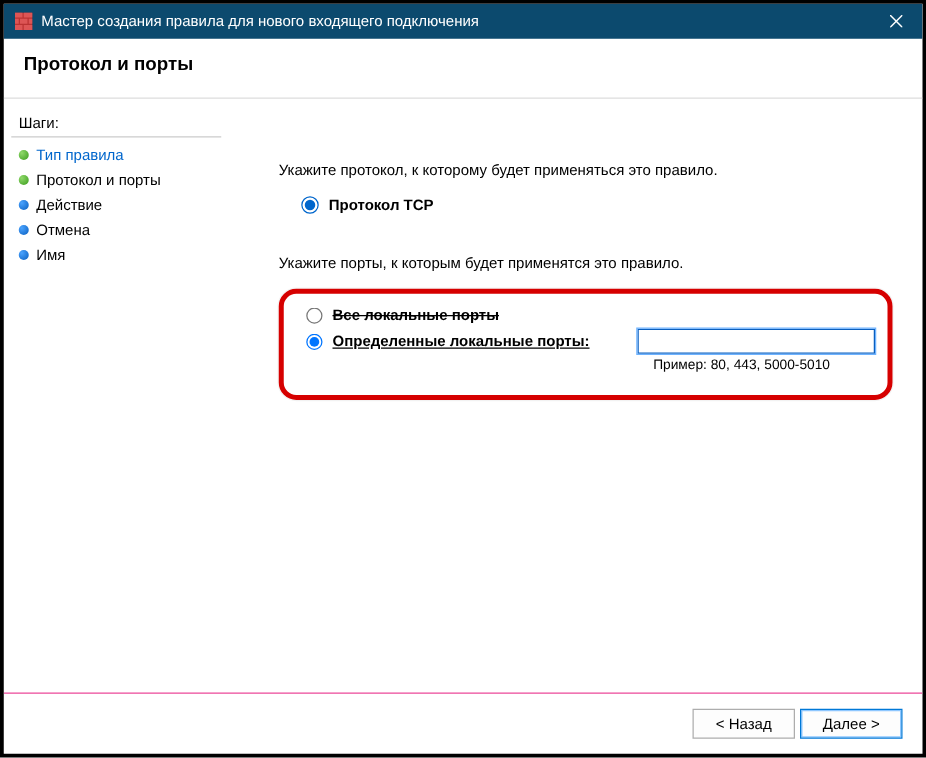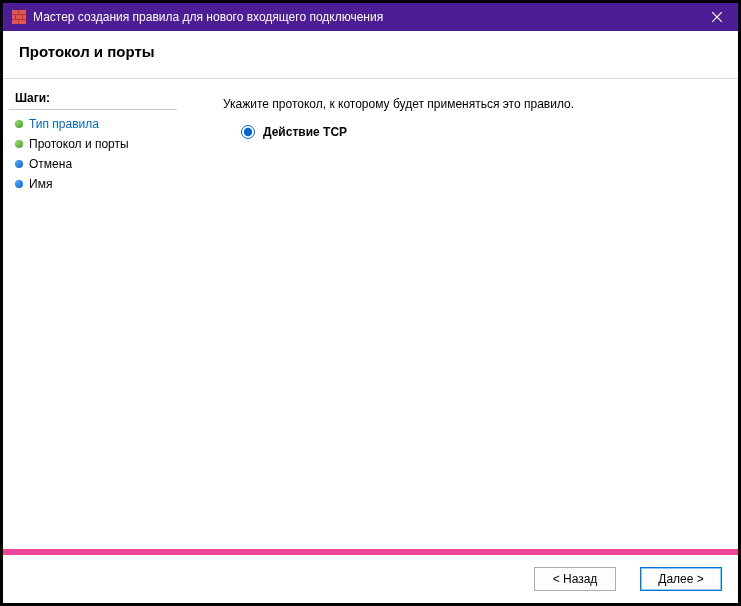--- a/index.html
+++ b/index.html
@@ -7,21 +7,21 @@
     font-family: "Segoe UI", Tahoma, sans-serif;
     font-size: 12px;
     background: #fff;
     width: 741px;
     height: 606px;
     border: 3px solid #000;
     display: flex;
     flex-direction: column;
   }
   .titlebar {
-    background: #4c1d95;
+    background: #0c4a6e;
     color: #fff;
     height: 28px;
     display: flex;
     align-items: center;
     padding: 0 0 0 8px;
     font-size: 12px;
   }
   .titlebar-icon {
     width: 16px; height: 16px;
     margin-right: 6px;
@@ -54,21 +54,21 @@
     flex: 1;
     border-top: 1px solid #ddd;
     overflow: hidden;
   }
   .sidebar {
     width: 180px;
     padding: 10px 6px;
     border-right: 0;
   }
   .sidebar-heading {
-    font-weight: 700;
+    font-weight: 400;
     font-size: 12px;
     padding: 2px 6px 4px 6px;
     border-bottom: 1px solid #ccc;
     margin-bottom: 4px;
   }
   .step {
     display: flex;
     align-items: center;
     gap: 6px;
     padding: 3px 6px;
@@ -83,21 +83,21 @@
     flex: none;
   }
   .bullet.blue {
     background: radial-gradient(circle at 30% 30%, #4aa3ff, #0a5fbf);
   }
   .main {
     flex: 1;
     padding: 18px 24px 10px 40px;
     position: relative;
   }
-  .main p { margin-bottom: 14px; }
+  .main p { margin-bottom: 14px; margin-top: 32px; }
   .radio-row {
     display: flex;
     align-items: center;
     gap: 8px;
     margin: 4px 0 4px 18px;
     font-size: 12px;
   }
   .radio-row label { font-weight: 700; }
   .radio-row input[type="radio"] {
     width: 14px; height: 14px;
@@ -130,25 +130,25 @@
     font-size: 12px;
   }
   .example {
     text-align: right;
     font-size: 11px;
     color: #000;
     margin-top: 3px;
     padding-right: 36px;
   }
   .footer {
-    border-top: 6px solid #ec4899;
+    border-top: 1px solid #ec4899;
     padding: 12px 16px;
     display: flex;
     justify-content: flex-end;
-    gap: 24px;
+    gap: 4px;
     margin-top: 24px;
   }
   .footer button {
     min-width: 82px;
     height: 24px;
     background: #fdfdfd;
     border: 1px solid #adadad;
     font-size: 12px;
     padding: 0 10px;
     cursor: pointer;
@@ -193,35 +193,55 @@
     <div class="step link">
       <span class="bullet"></span>
       <span>Тип правила</span>
     </div>
     <div class="step">
       <span class="bullet"></span>
       <span>Протокол и порты</span>
     </div>
     <div class="step">
       <span class="bullet blue"></span>
+      <span>Действие</span>
+    </div>
+    <div class="step">
+      <span class="bullet blue"></span>
       <span>Отмена</span>
     </div>
     <div class="step">
       <span class="bullet blue"></span>
       <span>Имя</span>
     </div>
   </div>
 
   <div class="main">
     <p>Укажите протокол, к которому будет применяться это правило.</p>
 
     <div class="radio-row">
       <input type="radio" name="proto" checked="" style="">
-      <label>Действие TCP</label>
-    </div>
-
+      <label>Протокол TCP</label>
+    </div>
+
+    <div class="ports-block">
+      <p>Укажите порты, к которым будет применятся это правило.</p>
+
+      <div class="highlight-box">
+        <div class="specific-row" style="margin-left:8px;">
+          <input type="radio" name="ports" style="">
+          <span class="strike">Все локальные порты</span>
+        </div>
+        <div class="specific-row">
+          <input type="radio" name="ports" checked="" style="">
+          <span class="underline">Определенные локальные порты:</span>
+          <input class="port-input" type="text" value="" style="">
+        </div>
+        <div class="example">Пример: 80, 443, 5000-5010</div>
+      </div>
+    </div>
   </div>
 </div>
 
 <div class="footer">
   <button>&lt; Назад</button>
   <button class="default">Далее &gt;</button>
 </div>
 
 </body></html>

